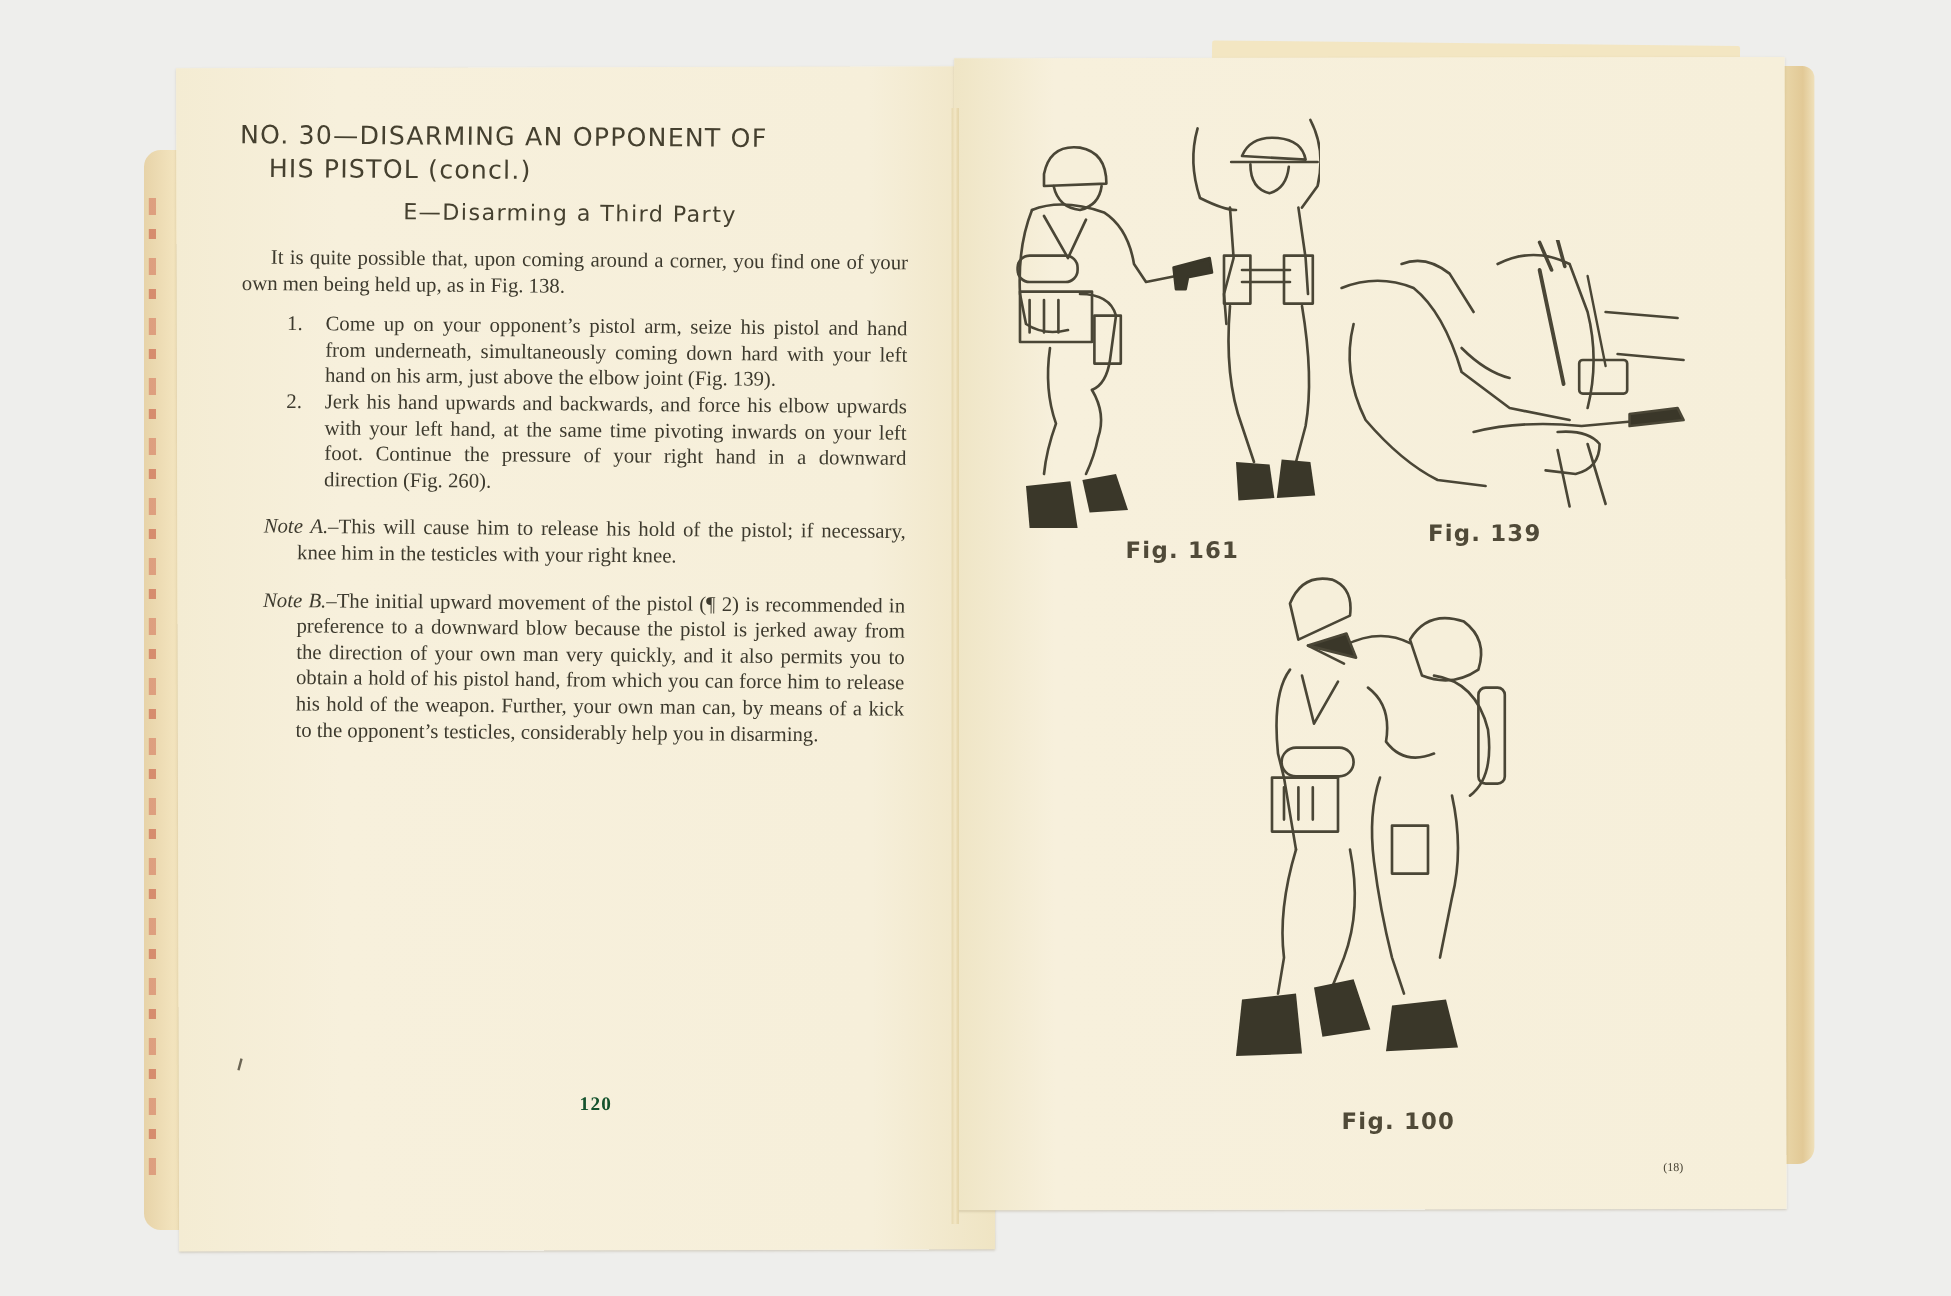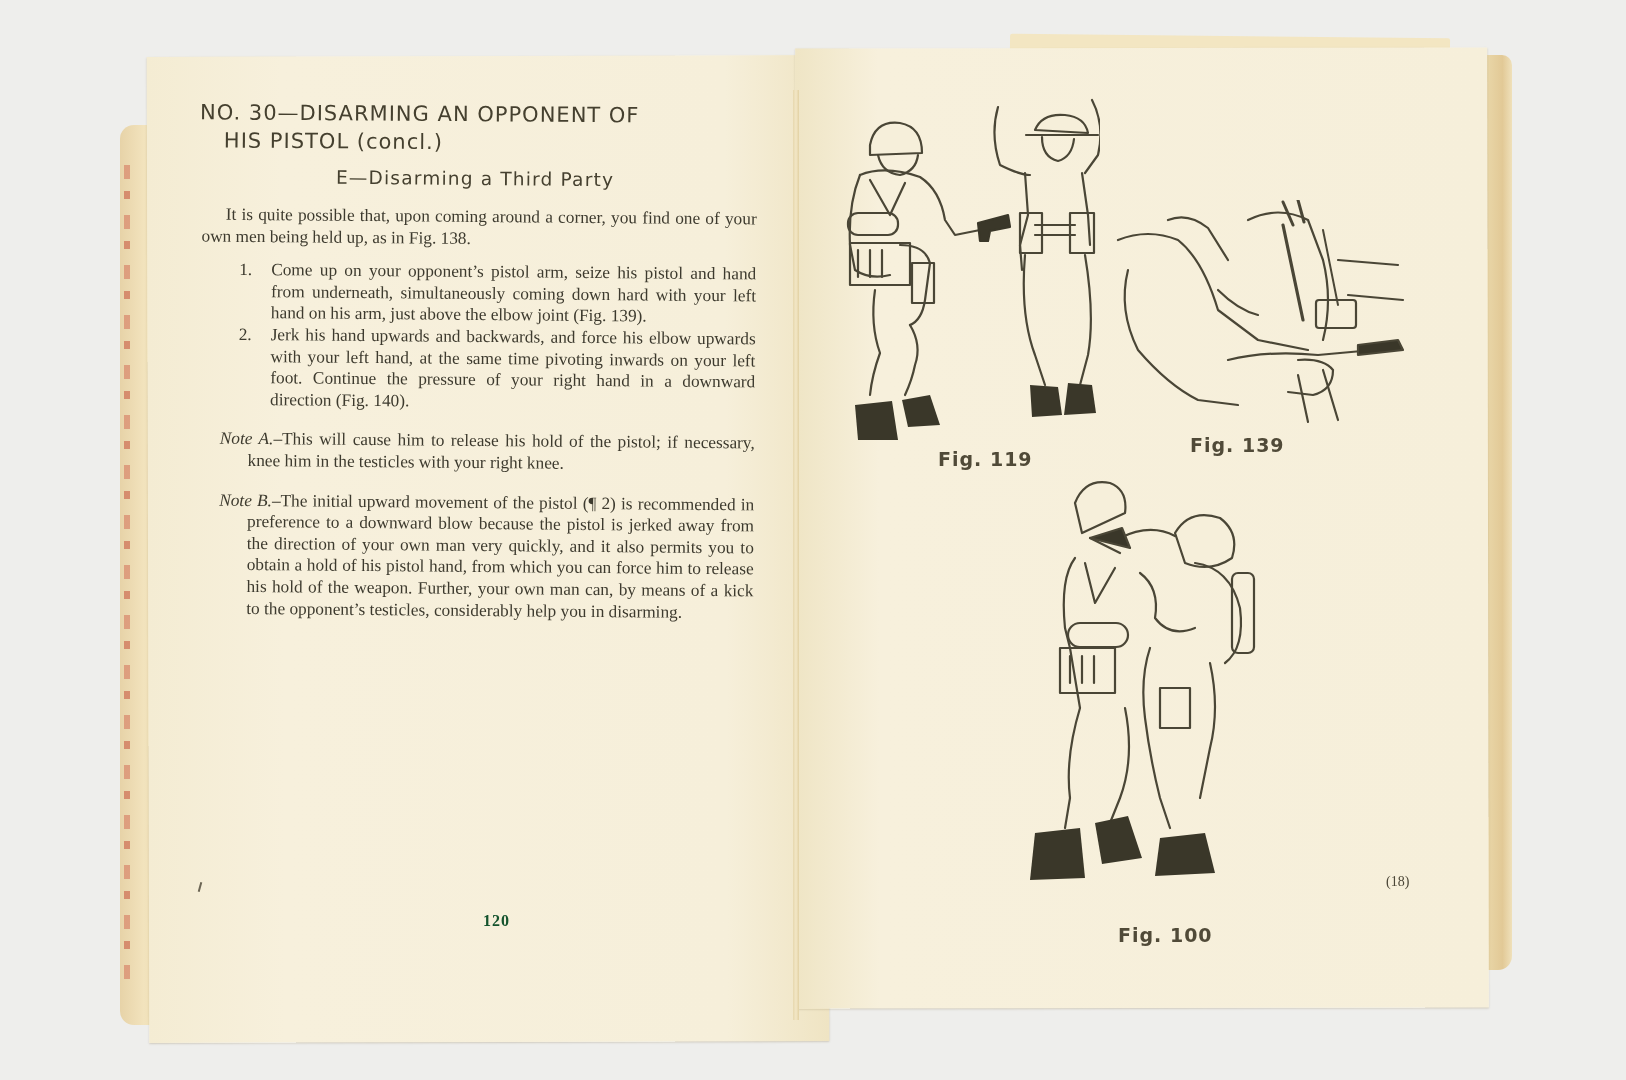--- a/index.html
+++ b/index.html
@@ -74,22 +74,22 @@
   }
   .mark {
     position:absolute; left:199px; top:882px; width:2px; height:10px;
     background:#6b6554; transform:rotate(15deg);
   }
   .fig-caption {
     position:absolute; font-family:"DejaVu Sans", sans-serif; font-size:19px;
     font-weight:bold; letter-spacing:1px; color:#504a38;
   }
   .sig {
-    position:absolute; left:1386px; top:874px;
-    font-family:"Liberation Serif", serif; font-size:14px; color:#4a4536;
+    position:absolute; left:1386px; top:968px;
+    font-family:"Liberation Serif", serif; font-size:10px; color:#4a4536;
   }
   .fig { position:absolute; }
   .fig svg { display:block; }
 </style>
 </head>
 <body>
 
 <div class="top-sliver"></div>
 <div class="edge-left">
     <div class="stain"></div>
@@ -110,21 +110,21 @@
 
 <div class="body">
   <p class="intro">It is quite possible that, upon coming around a corner, you find one of your own men being held up, as in Fig. 138.</p>
   <ol>
     <li>
       <span class="num">1.</span>
       <span>Come up on your opponent’s pistol arm, seize his pistol and hand from underneath, simultaneously coming down hard with your left hand on his arm, just above the elbow joint (Fig. 139).</span>
     </li>
     <li>
       <span class="num">2.</span>
-      <span>Jerk his hand upwards and backwards, and force his elbow upwards with your left hand, at the same time pivoting inwards on your left foot. Continue the pressure of your right hand in a downward direction (Fig. 140).</span>
+      <span>Jerk his hand upwards and backwards, and force his elbow upwards with your left hand, at the same time pivoting inwards on your left foot. Continue the pressure of your right hand in a downward direction (Fig. 260).</span>
     </li>
   </ol>
   <p class="note"><i>Note A.</i><span>–This will cause him to release his hold of the pistol; if necessary, knee him in the testicles with your right knee.</span></p>
   <p class="note"><i>Note B.</i><span>–The initial upward movement of the pistol (¶ 2) is recommended in preference to a downward blow because the pistol is jerked away from the direction of your own man very quickly, and it also permits you to obtain a hold of his pistol hand, from which you can force him to release his hold of the weapon. Further, your own man can, by means of a kick to the opponent’s testicles, considerably help you in disarming.</span></p>
 </div>
 
 <div class="mark"></div>
 <div class="pagenum-left">120</div>
 
 <div class="fig" style="left:830px; top:95px;">
@@ -155,21 +155,21 @@
     <path d="M252 78 L258 120 L260 150"></path>
     <rect x="190" y="118" width="22" height="40"></rect>
     <rect x="240" y="118" width="24" height="40"></rect>
     <path d="M205 130 L245 130 M205 140 L245 140"></path>
     <path d="M195 160 Q190 220 205 260 L215 290"></path>
     <path d="M255 160 Q265 220 258 260 L250 290"></path>
     <path d="M200 290 L228 292 L232 320 L202 322 Z" fill="#3a3729" stroke="none"></path>
     <path d="M238 288 L262 290 L266 318 L234 320 Z" fill="#3a3729" stroke="none"></path>
   </svg>
 </div>
-<div class="fig-caption" style="left:938px; top:448px;">Fig. 119</div>
+<div class="fig-caption" style="left:938px; top:448px;">Fig. 161</div>
 
 <div class="fig" style="left:1108px; top:200px;">
   <svg width="300" height="230" viewBox="0 0 300 230" fill="none" stroke="#4a4636" stroke-width="2.2" stroke-linejoin="round" stroke-linecap="round">
     <path d="M10 40 Q40 28 70 40 Q95 60 110 110 L150 140 L200 150"></path>
     <path d="M20 70 Q10 110 30 150 Q60 185 90 200 L130 205"></path>
     <path d="M60 20 Q80 12 100 28 L120 60"></path>
     <path d="M140 20 Q170 5 200 20 L215 60 Q225 100 215 140"></path>
     <path d="M175 2 L185 25 M190 0 L196 22" stroke-width="3"></path>
     <path d="M175 25 L195 120" stroke-width="3.2"></path>
     <path d="M215 30 L230 105" stroke-width="2"></path>

